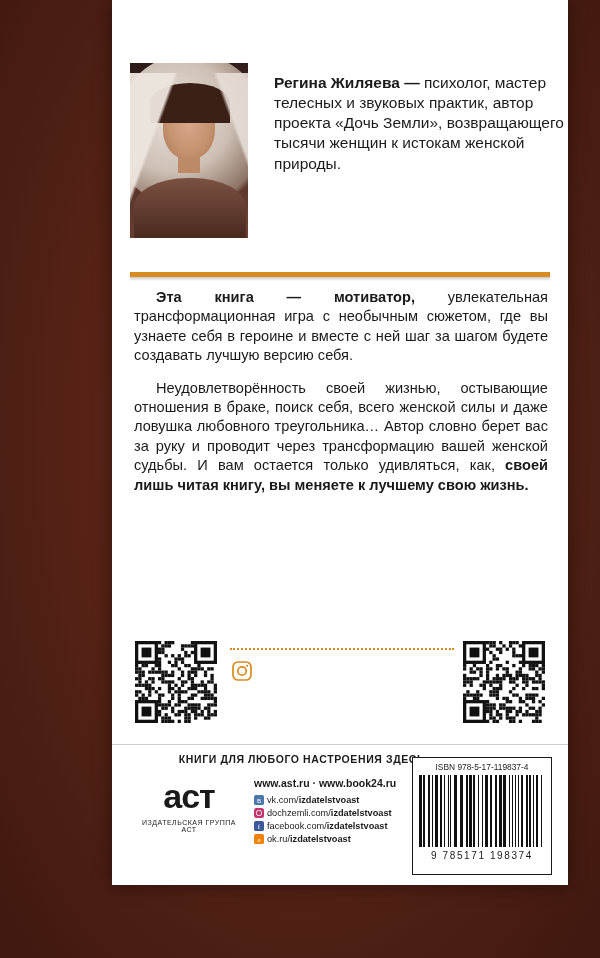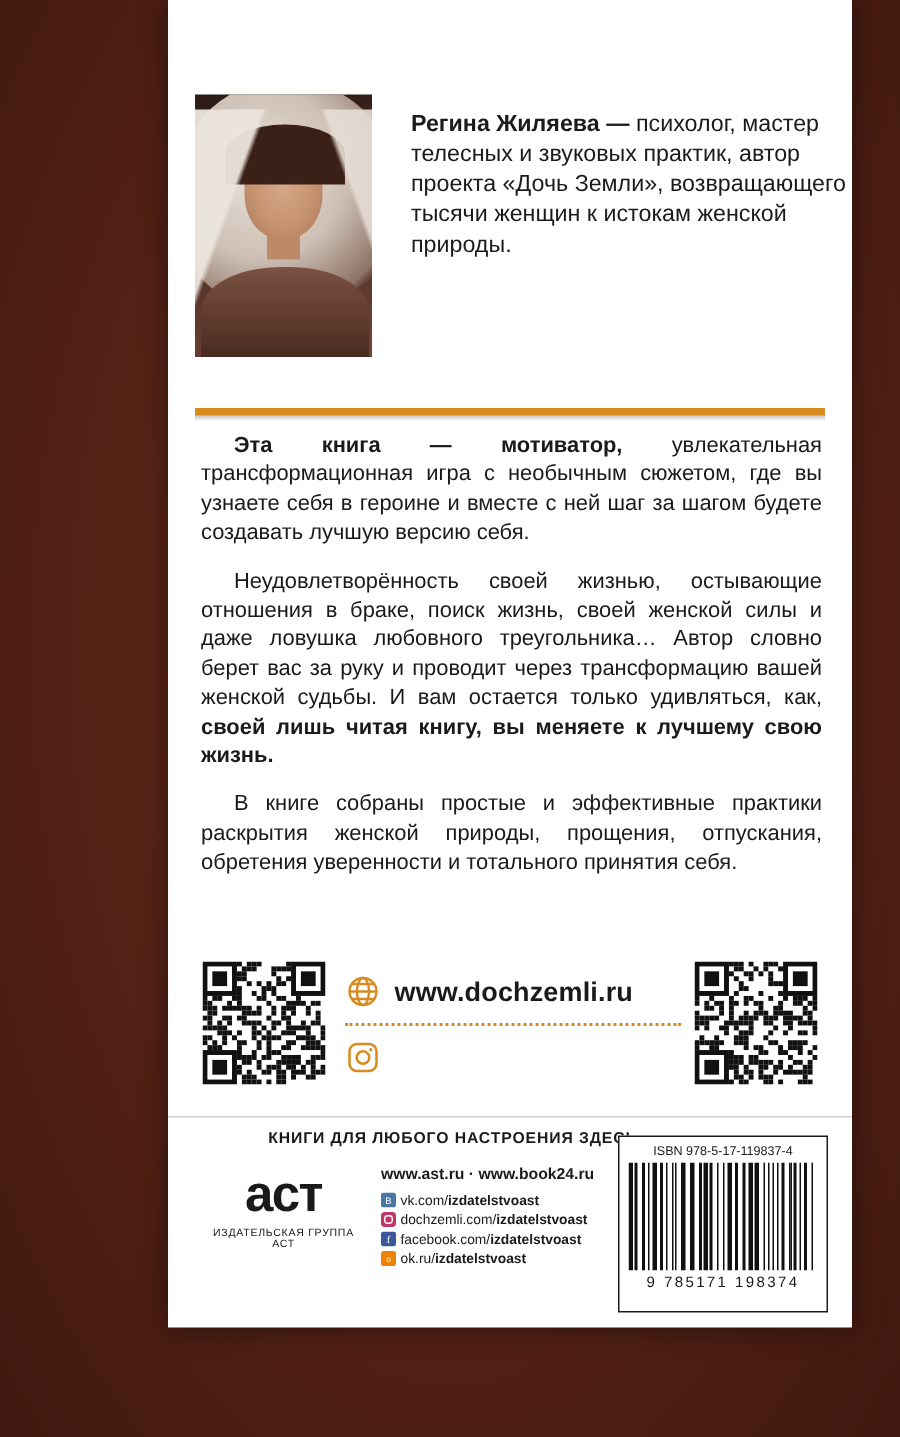--- a/index.html
+++ b/index.html
@@ -359,22 +359,21 @@
       </div>
     </div>
 
     <div class="divider-wrap">
       <div class="divider"></div>
       <div class="divider-shadow"></div>
     </div>
 
     <div class="copy" id="blurb">
         <p><b>Эта книга — мотиватор,</b><span> увлекательная трансформационная игра с необычным сюжетом, где вы узнаете себя в героине и вместе с ней шаг за шагом будете создавать лучшую версию себя.</span></p>
-        <p><span>Неудовлетворённость своей жизнью, остывающие отношения в браке, поиск жизнь, своей женской силы и даже ловушка любовного треугольника… Автор словно берет вас за руку и проводит через трансформацию вашей женской судьбы. И вам остается только удивляться, как, </span><b>своей лишь читая книгу, вы меняете к лучшему свою жизнь.</b></p>
-        <p><span>В книге собраны простые и эффективные практики раскрытия женской природы, прощения, отпускания, обретения уверенности и тотального принятия себя.</span></p>
+        <p><span>Неудовлетворённость своей жизнью, остывающие отношения в браке, поиск себя, всего женской силы и даже ловушка любовного треугольника… Автор словно берет вас за руку и проводит через трансформацию вашей женской судьбы. И вам остается только удивляться, как, </span><b>своей лишь читая книгу, вы меняете к лучшему свою жизнь.</b></p>
       </div>
 
     <div class="contacts">
       <div class="qr qr-left">
         <div class="qrgrid" id="qr1"><svg viewBox="0 0 82 82" width="82" height="82">
               <rect width="82" height="82" fill="#fff"></rect>
               <rect x="22.959999999999997" y="0" width="3.28" height="3.28" fill="#111"></rect>
               <rect x="29.52" y="0" width="3.28" height="3.28" fill="#111"></rect>
               <rect x="32.8" y="0" width="3.28" height="3.28" fill="#111"></rect>
               <rect x="36.08" y="0" width="3.28" height="3.28" fill="#111"></rect>
@@ -851,32 +850,20 @@
               <rect x="59.04" y="0" width="22.959999999999997" height="22.959999999999997" fill="#111"></rect>
               <rect x="62.31999999999999" y="3.28" width="16.4" height="16.4" fill="#fff"></rect>
               <rect x="65.6" y="6.56" width="9.84" height="9.84" fill="#111"></rect>
               <rect x="0" y="59.04" width="22.959999999999997" height="22.959999999999997" fill="#111"></rect>
               <rect x="3.28" y="62.31999999999999" width="16.4" height="16.4" fill="#fff"></rect>
               <rect x="6.56" y="65.6" width="9.84" height="9.84" fill="#111"></rect>
             </svg></div>
       </div>
 
       <div class="contact-lines">
-        <div class="contact-row">
-          <span class="ico">
-            <svg viewBox="0 0 24 24" width="24" height="24" fill="none" stroke="#d88b1e" stroke-width="1.6">
-              <circle cx="12" cy="12" r="9"></circle>
-              <ellipse cx="12" cy="12" rx="4" ry="9"></ellipse>
-              <line x1="3" y1="12" x2="21" y2="12"></line>
-              <line x1="4.5" y1="7" x2="19.5" y2="7"></line>
-              <line x1="4.5" y1="17" x2="19.5" y2="17"></line>
-            </svg>
-          </span>
-          <span class="txt">www.dochzemli.ru</span>
-        </div>
         <div class="dotline"></div>
         <div class="contact-row">
           <span class="ico">
             <svg viewBox="0 0 24 24" width="24" height="24" fill="none" stroke="#d88b1e" stroke-width="1.7">
               <rect x="3" y="3" width="18" height="18" rx="5"></rect>
               <circle cx="12" cy="12" r="4.2"></circle>
               <circle cx="17.2" cy="6.8" r="1.1" fill="#d88b1e" stroke="none"></circle>
             </svg>
           </span>
         </div>

